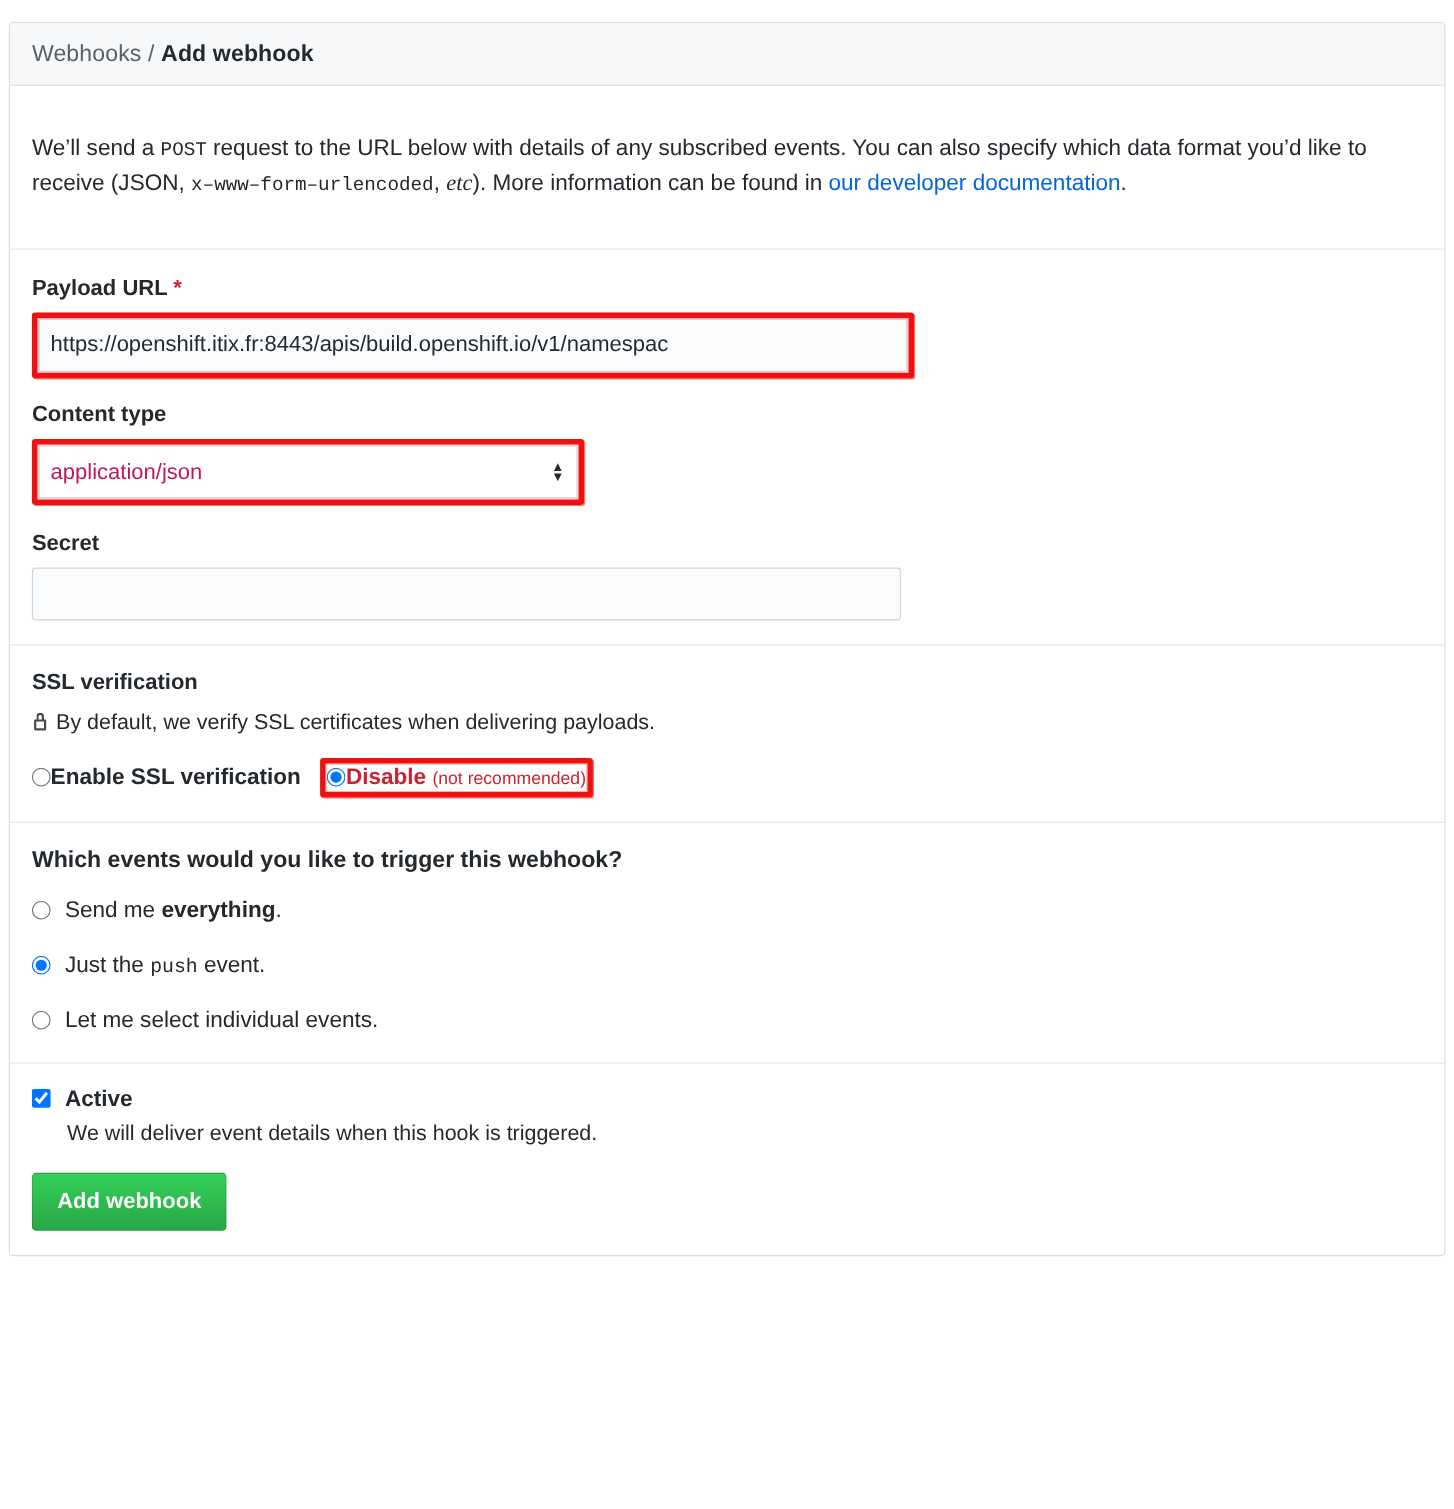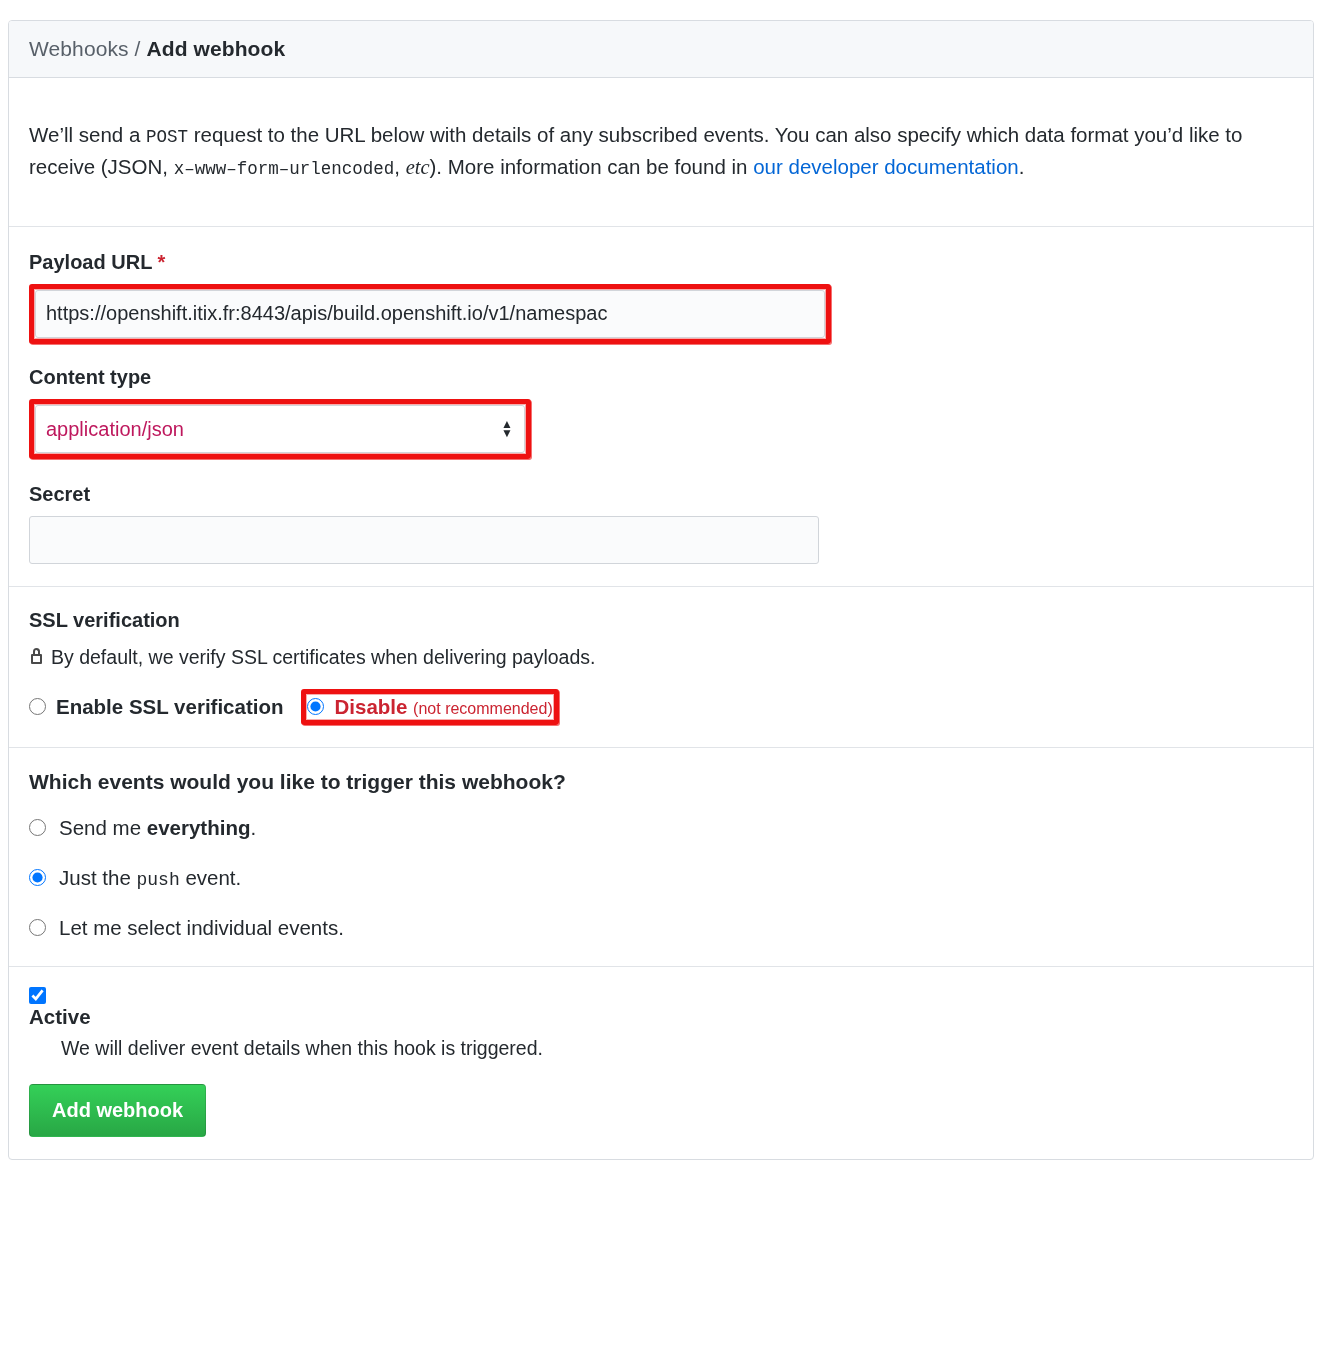--- a/index.html
+++ b/index.html
@@ -166,21 +166,20 @@
     width: 7px; height: 8px;
     border: 2px solid #4a4a4a;
     border-bottom: none;
     border-radius: 4px 4px 0 0;
     box-sizing: border-box;
   }
 
   .radio-row {
     display: flex;
     align-items: center;
-    gap: 10px;
     font-size: 20.5px;
   }
   .ssl-row {
     display: flex;
     align-items: center;
     gap: 18px;
   }
   input[type=radio] {
     width: 17px; height: 17px;
     margin: 0;
@@ -213,25 +212,24 @@
     margin-bottom: 26px;
   }
   .event-opt:last-child { margin-bottom: 4px; }
   .event-opt code {
     font-family: "Liberation Mono", monospace;
     font-size: 18px;
   }
 
   .active-row {
     display: flex;
-    align-items: flex-start;
-    gap: 1px;
-    font-size: 20.5px;
-    font-weight: bold;
-    flex-direction: column;
+    align-items: center;
+    gap: 13px;
+    font-size: 20.5px;
+    font-weight: bold;
   }
   .active-desc {
     font-size: 19.5px;
     color: #24292e;
     margin: 8px 0 0 32px;
   }
   .btn-green {
     margin-top: 24px;
     display: inline-block;
     background: linear-gradient(#34d058, #28a745);

